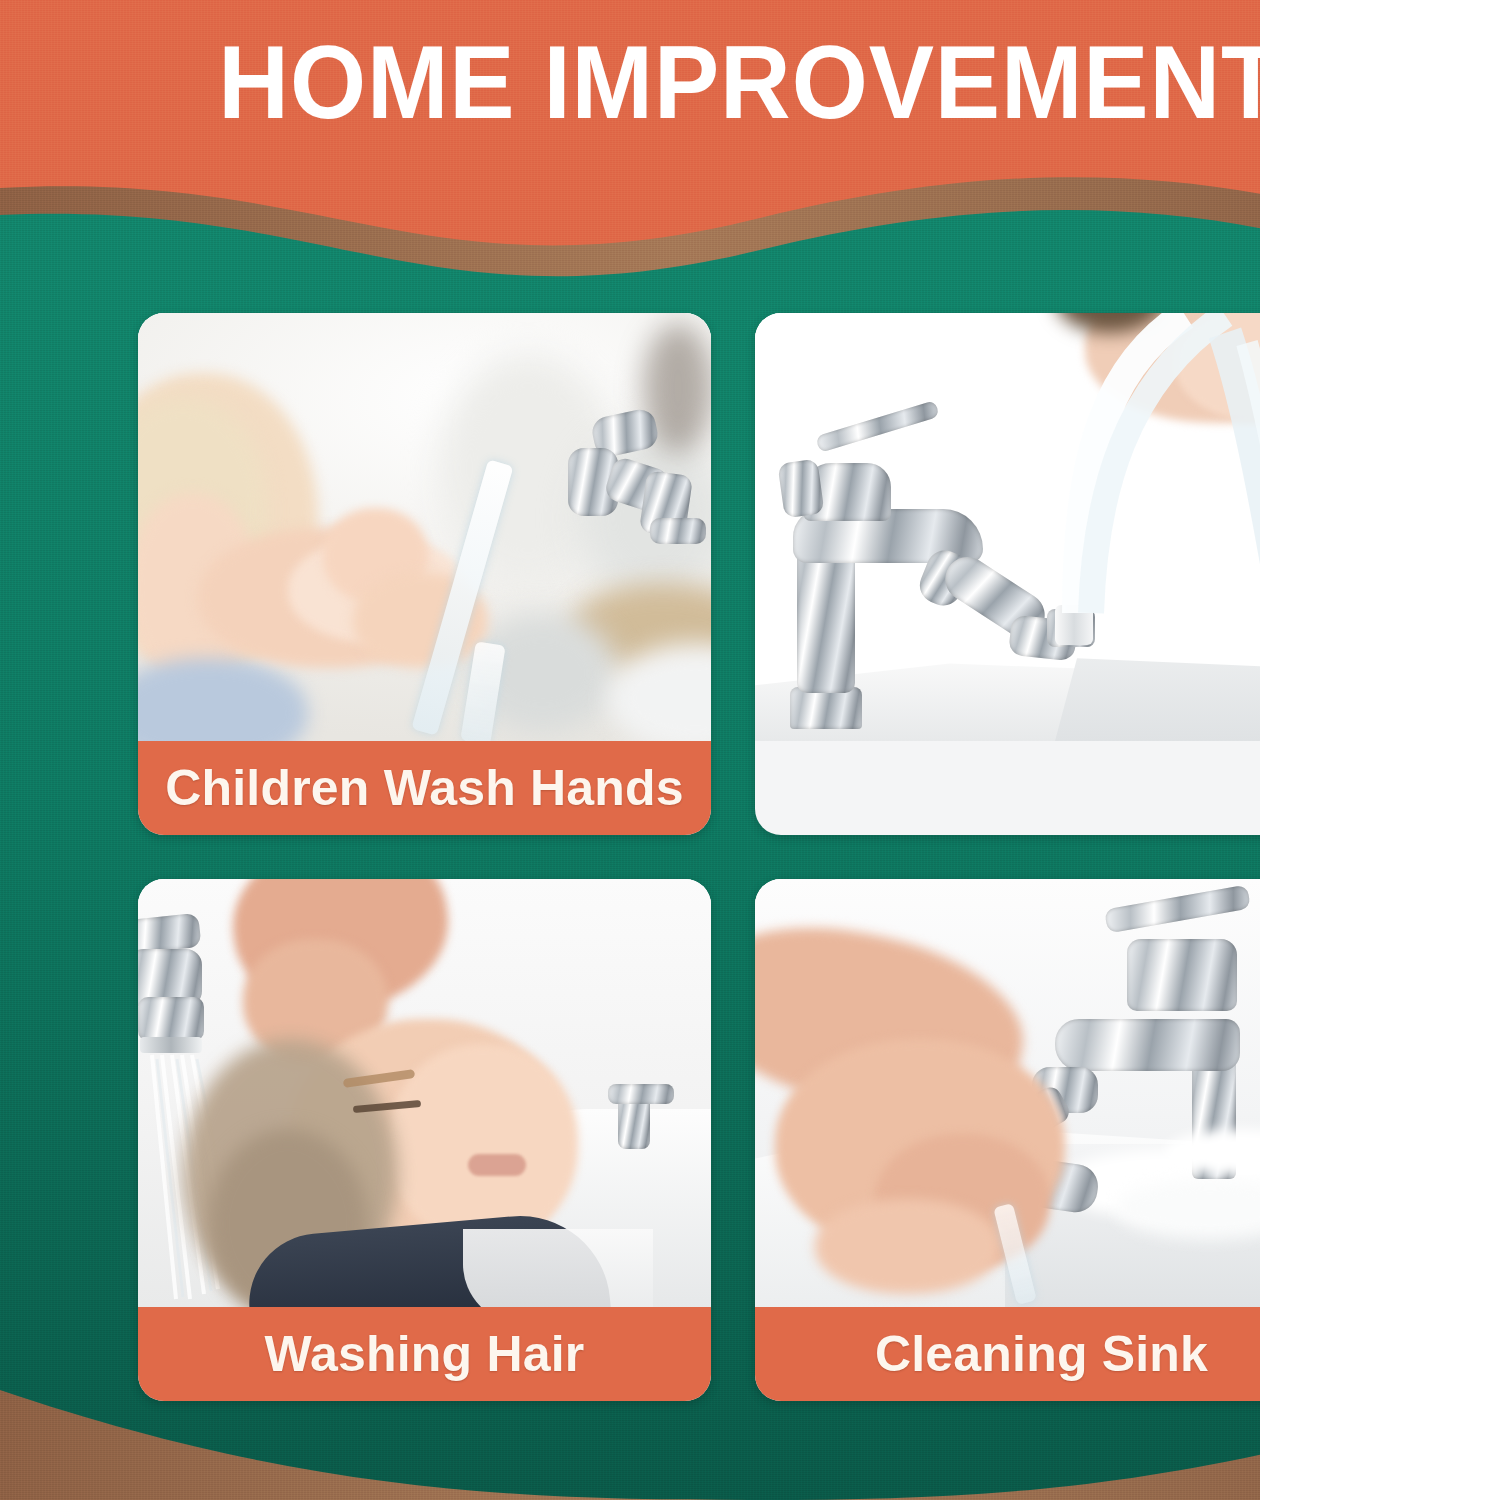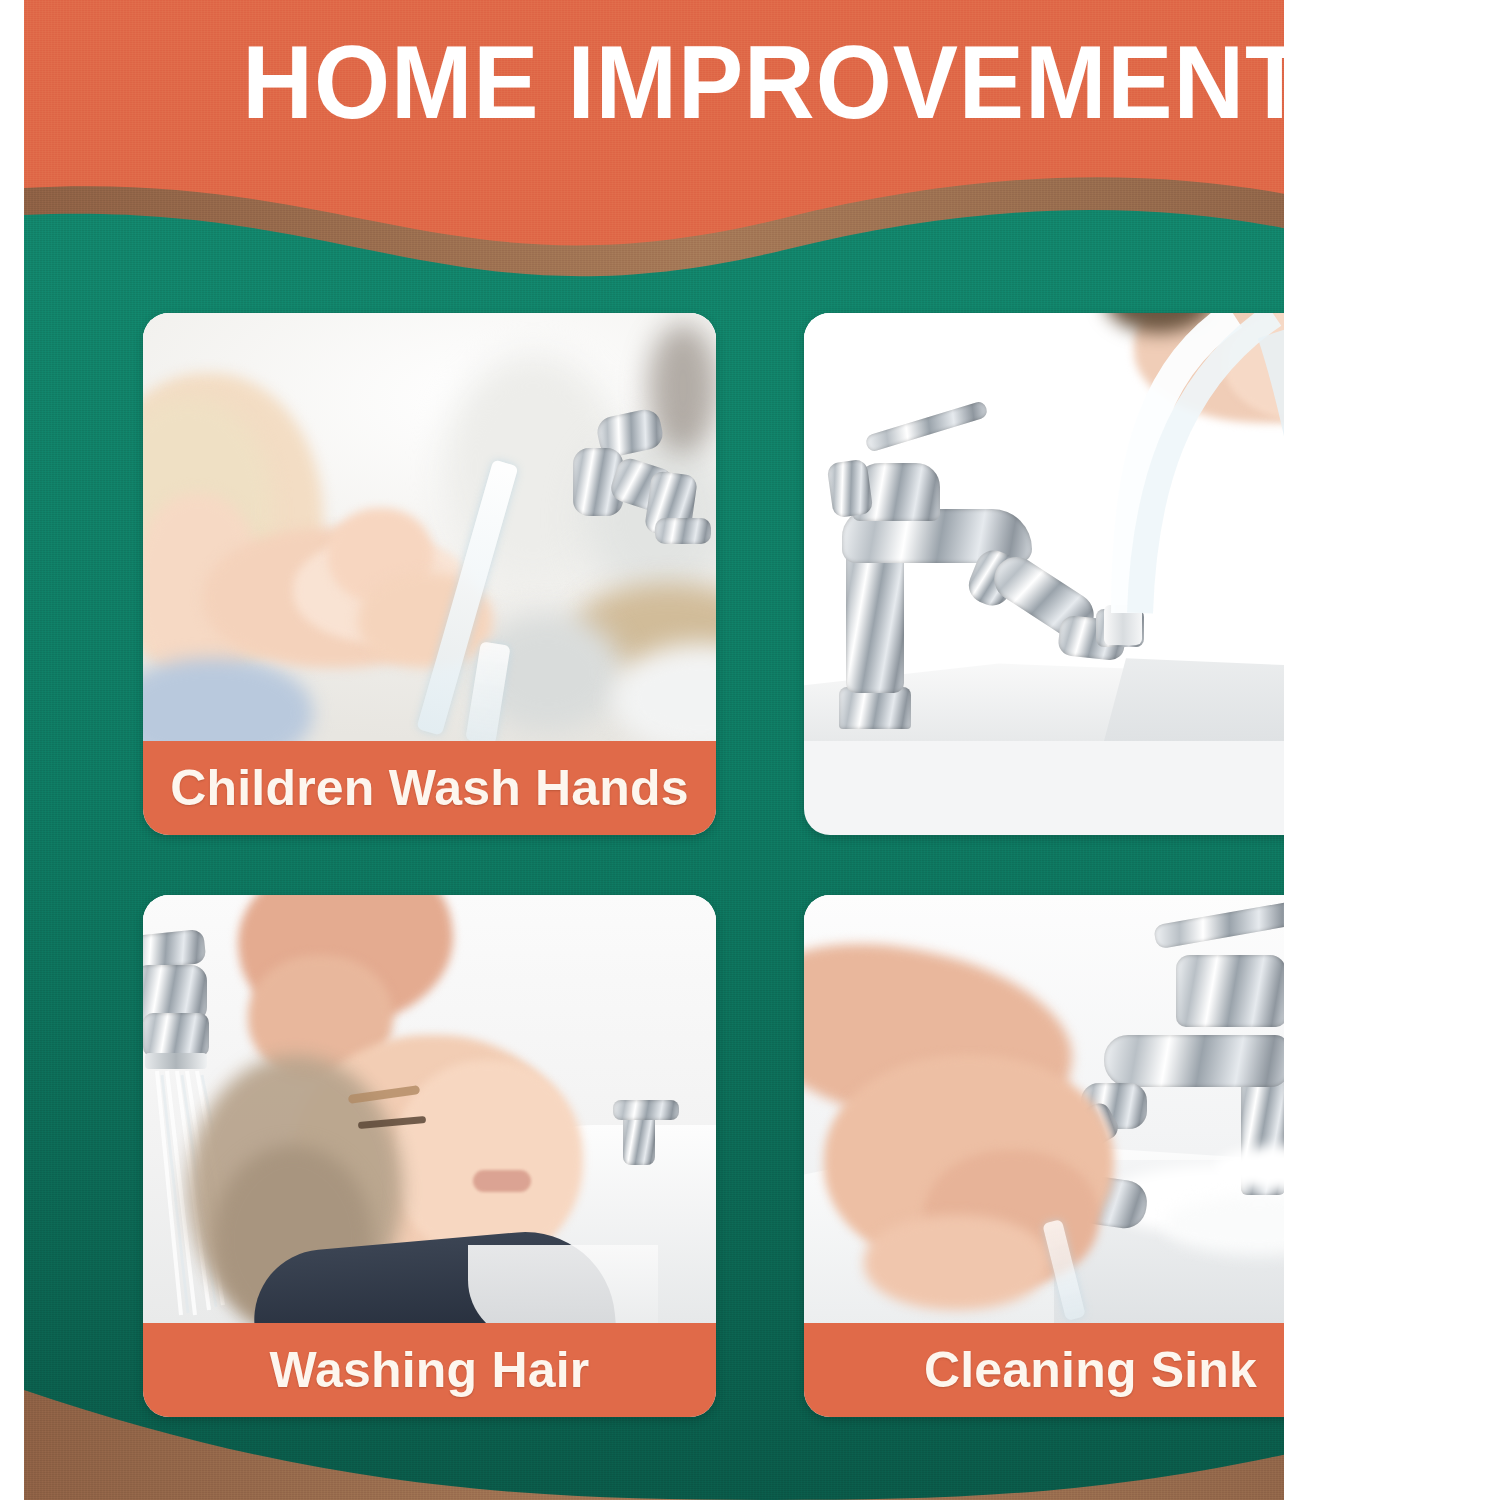--- a/index.html
+++ b/index.html
@@ -10,21 +10,20 @@
   body {
     font-family: "Liberation Sans", sans-serif;
   }
 
   .poster {
     position: relative;
     width: 1260px;
     height: 1500px;
     overflow: hidden;
     background: #14532d;
-    margin-left: 24px;
   }
 
   
   .bg-orange {
     position: absolute;
     inset: 0;
     background: #e06a49;
   }
 
   .bg-svg {
@@ -60,29 +59,30 @@
     letter-spacing: 1px;
     line-height: 1.08;
     transform: scaleX(0.94);
     transform-origin: center top;
     white-space: nowrap;
   }
 
   
   .grid {
     position: absolute;
-    left: 119px;
+    left: 138px;
     top: 313px;
     width: 1234px;
     height: 1104px;
     display: grid;
     grid-template-columns: 573px 573px;
     grid-template-rows: 522px 522px;
     column-gap: 88px;
     row-gap: 60px;
+    gap: 44px;
   }
 
   .card {
     position: relative;
     border-radius: 26px;
     overflow: hidden;
     background: #f4f5f6;
     box-shadow: 0 3px 10px rgba(0,0,0,.18);
   }
 

